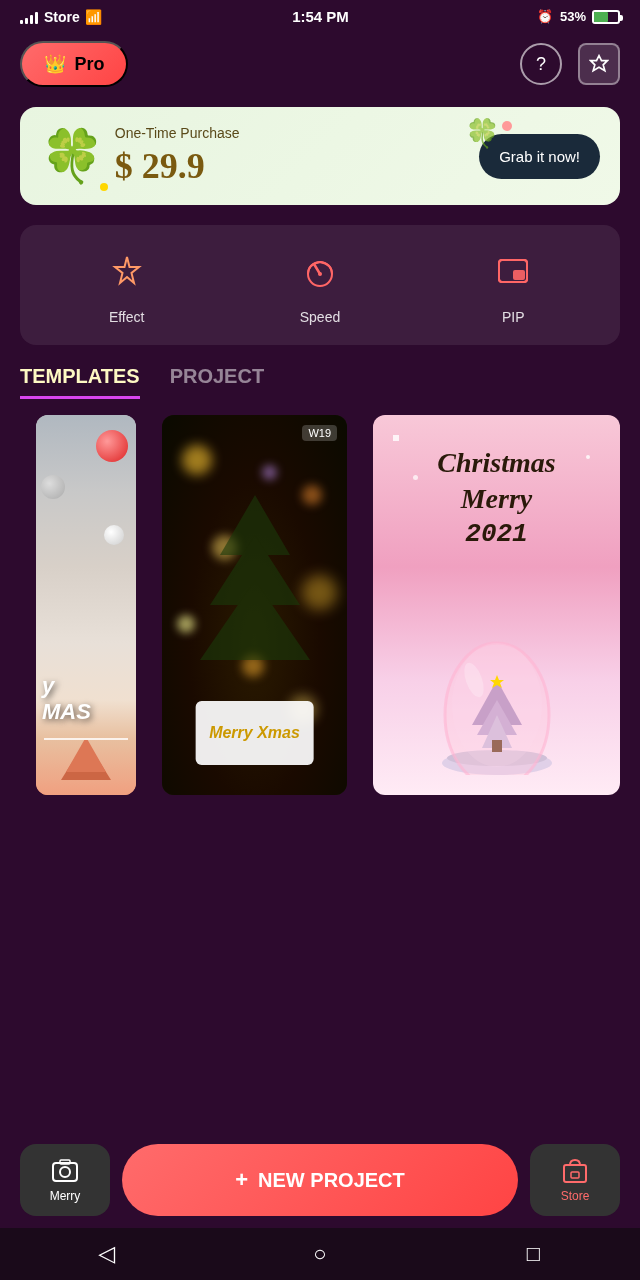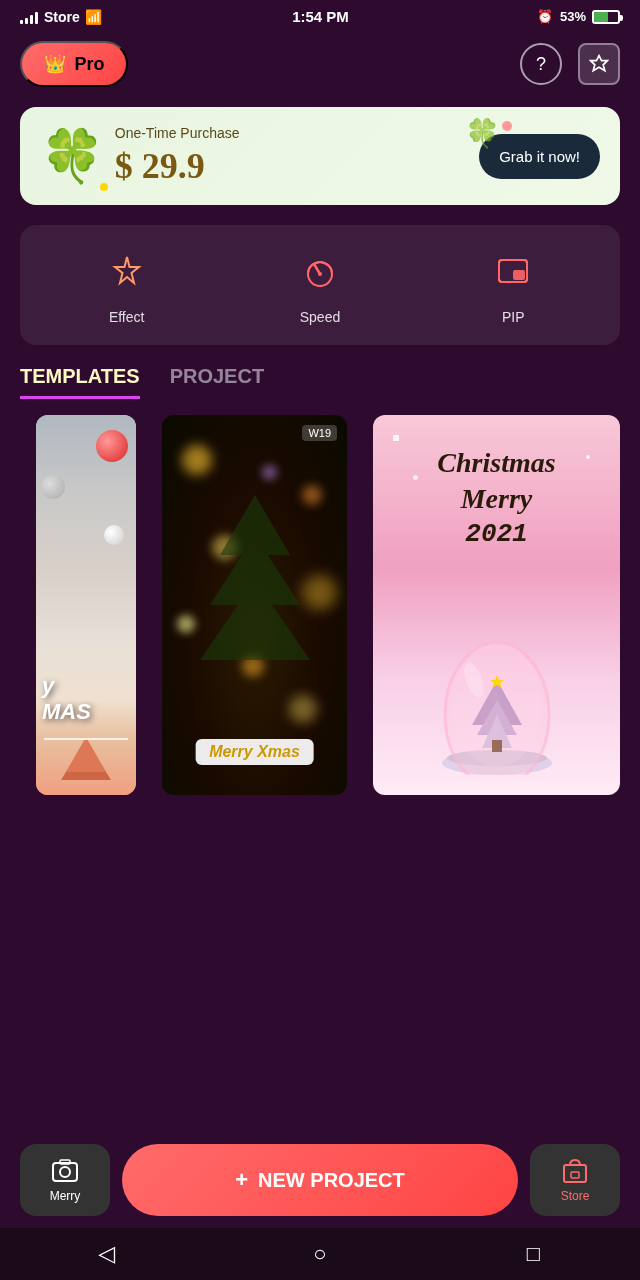--- a/index.html
+++ b/index.html
@@ -233,21 +233,21 @@
       border-radius: 50%;
       filter: blur(3px);
     }
     .tmpl2-overlay {
       position: absolute;
       bottom: 30px;
       left: 50%;
       transform: translateX(-50%);
       background: rgba(255,255,255,0.92);
       border-radius: 6px;
-      padding: 4px 14px;
+      padding: 23px 14px;
       text-align: center;
       white-space: nowrap;
     }
     .tmpl2-xmas-text {
       color: #cc9900;
       font-size: 16px;
       font-weight: 700;
       font-style: italic;
     }
     .tmpl2-badge {

